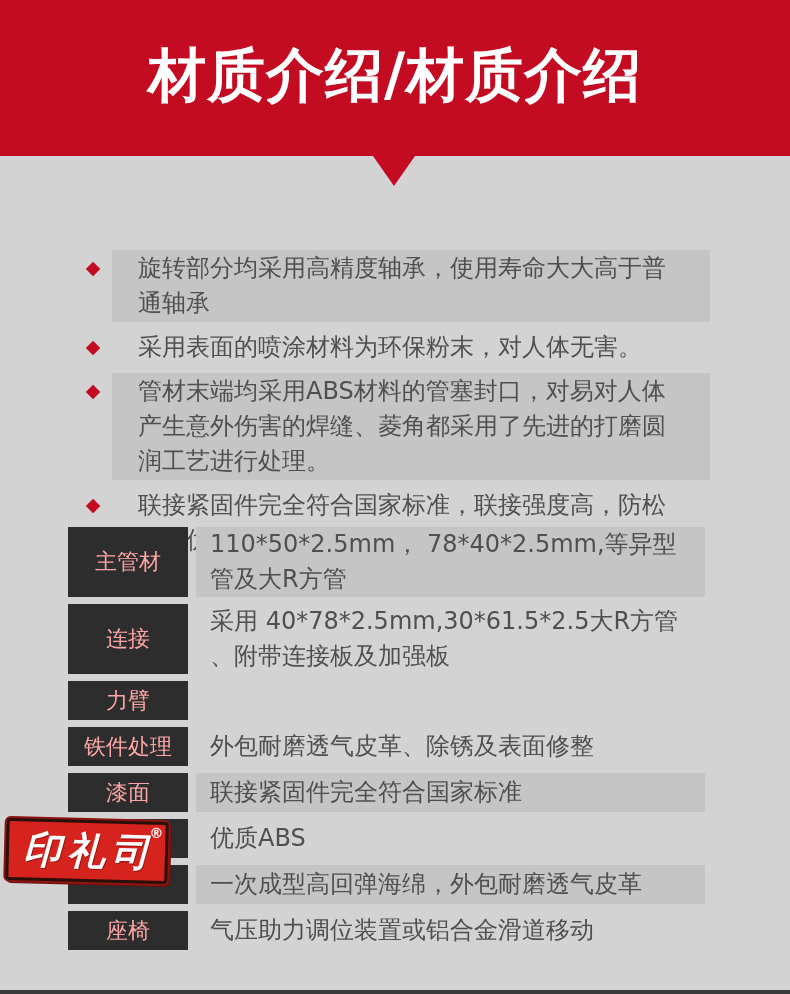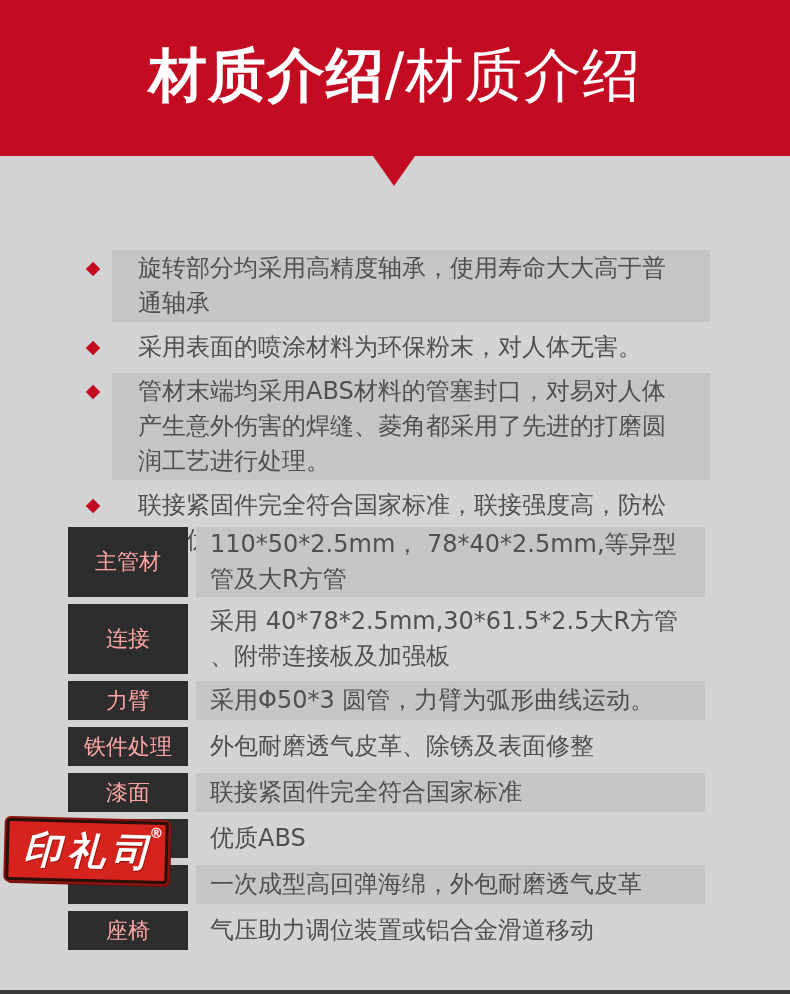--- a/index.html
+++ b/index.html
@@ -26,21 +26,21 @@
   }
   .banner-title {
     color: #ffffff;
     font-size: 58px;
     letter-spacing: 1px;
     white-space: nowrap;
     line-height: 1;
     padding-bottom: 6px;
   }
   .banner-title .t-bold { font-weight: 900; }
-  .banner-title .t-light { font-weight: 400; }
+  .banner-title .t-light { font-weight: 700; }
 
   .down-triangle {
     position: absolute;
     left: 373px; top: 156px;
     width: 0; height: 0;
     border-left: 21px solid transparent;
     border-right: 21px solid transparent;
     border-top: 30px solid #c30b22;
   }
 
@@ -186,21 +186,20 @@
     <div class="spec-row tall">
       <div class="spec-label">主管材</div>
       <div class="spec-value hl">110*50*2.5mm， 78*40*2.5mm,等异型管及大R方管</div>
     </div>
     <div class="spec-row tall">
       <div class="spec-label">连接</div>
       <div class="spec-value">采用 40*78*2.5mm,30*61.5*2.5大R方管 、附带连接板及加强板</div>
     </div>
     <div class="spec-row short">
       <div class="spec-label">力臂</div>
-      <div class="spec-value hl">采用Φ50*3 圆管，力臂为弧形曲线运动。</div>
     </div>
     <div class="spec-row short">
       <div class="spec-label">铁件处理</div>
       <div class="spec-value">外包耐磨透气皮革、除锈及表面修整</div>
     </div>
     <div class="spec-row short">
       <div class="spec-label">漆面</div>
       <div class="spec-value hl">联接紧固件完全符合国家标准</div>
     </div>
     <div class="spec-row short">

